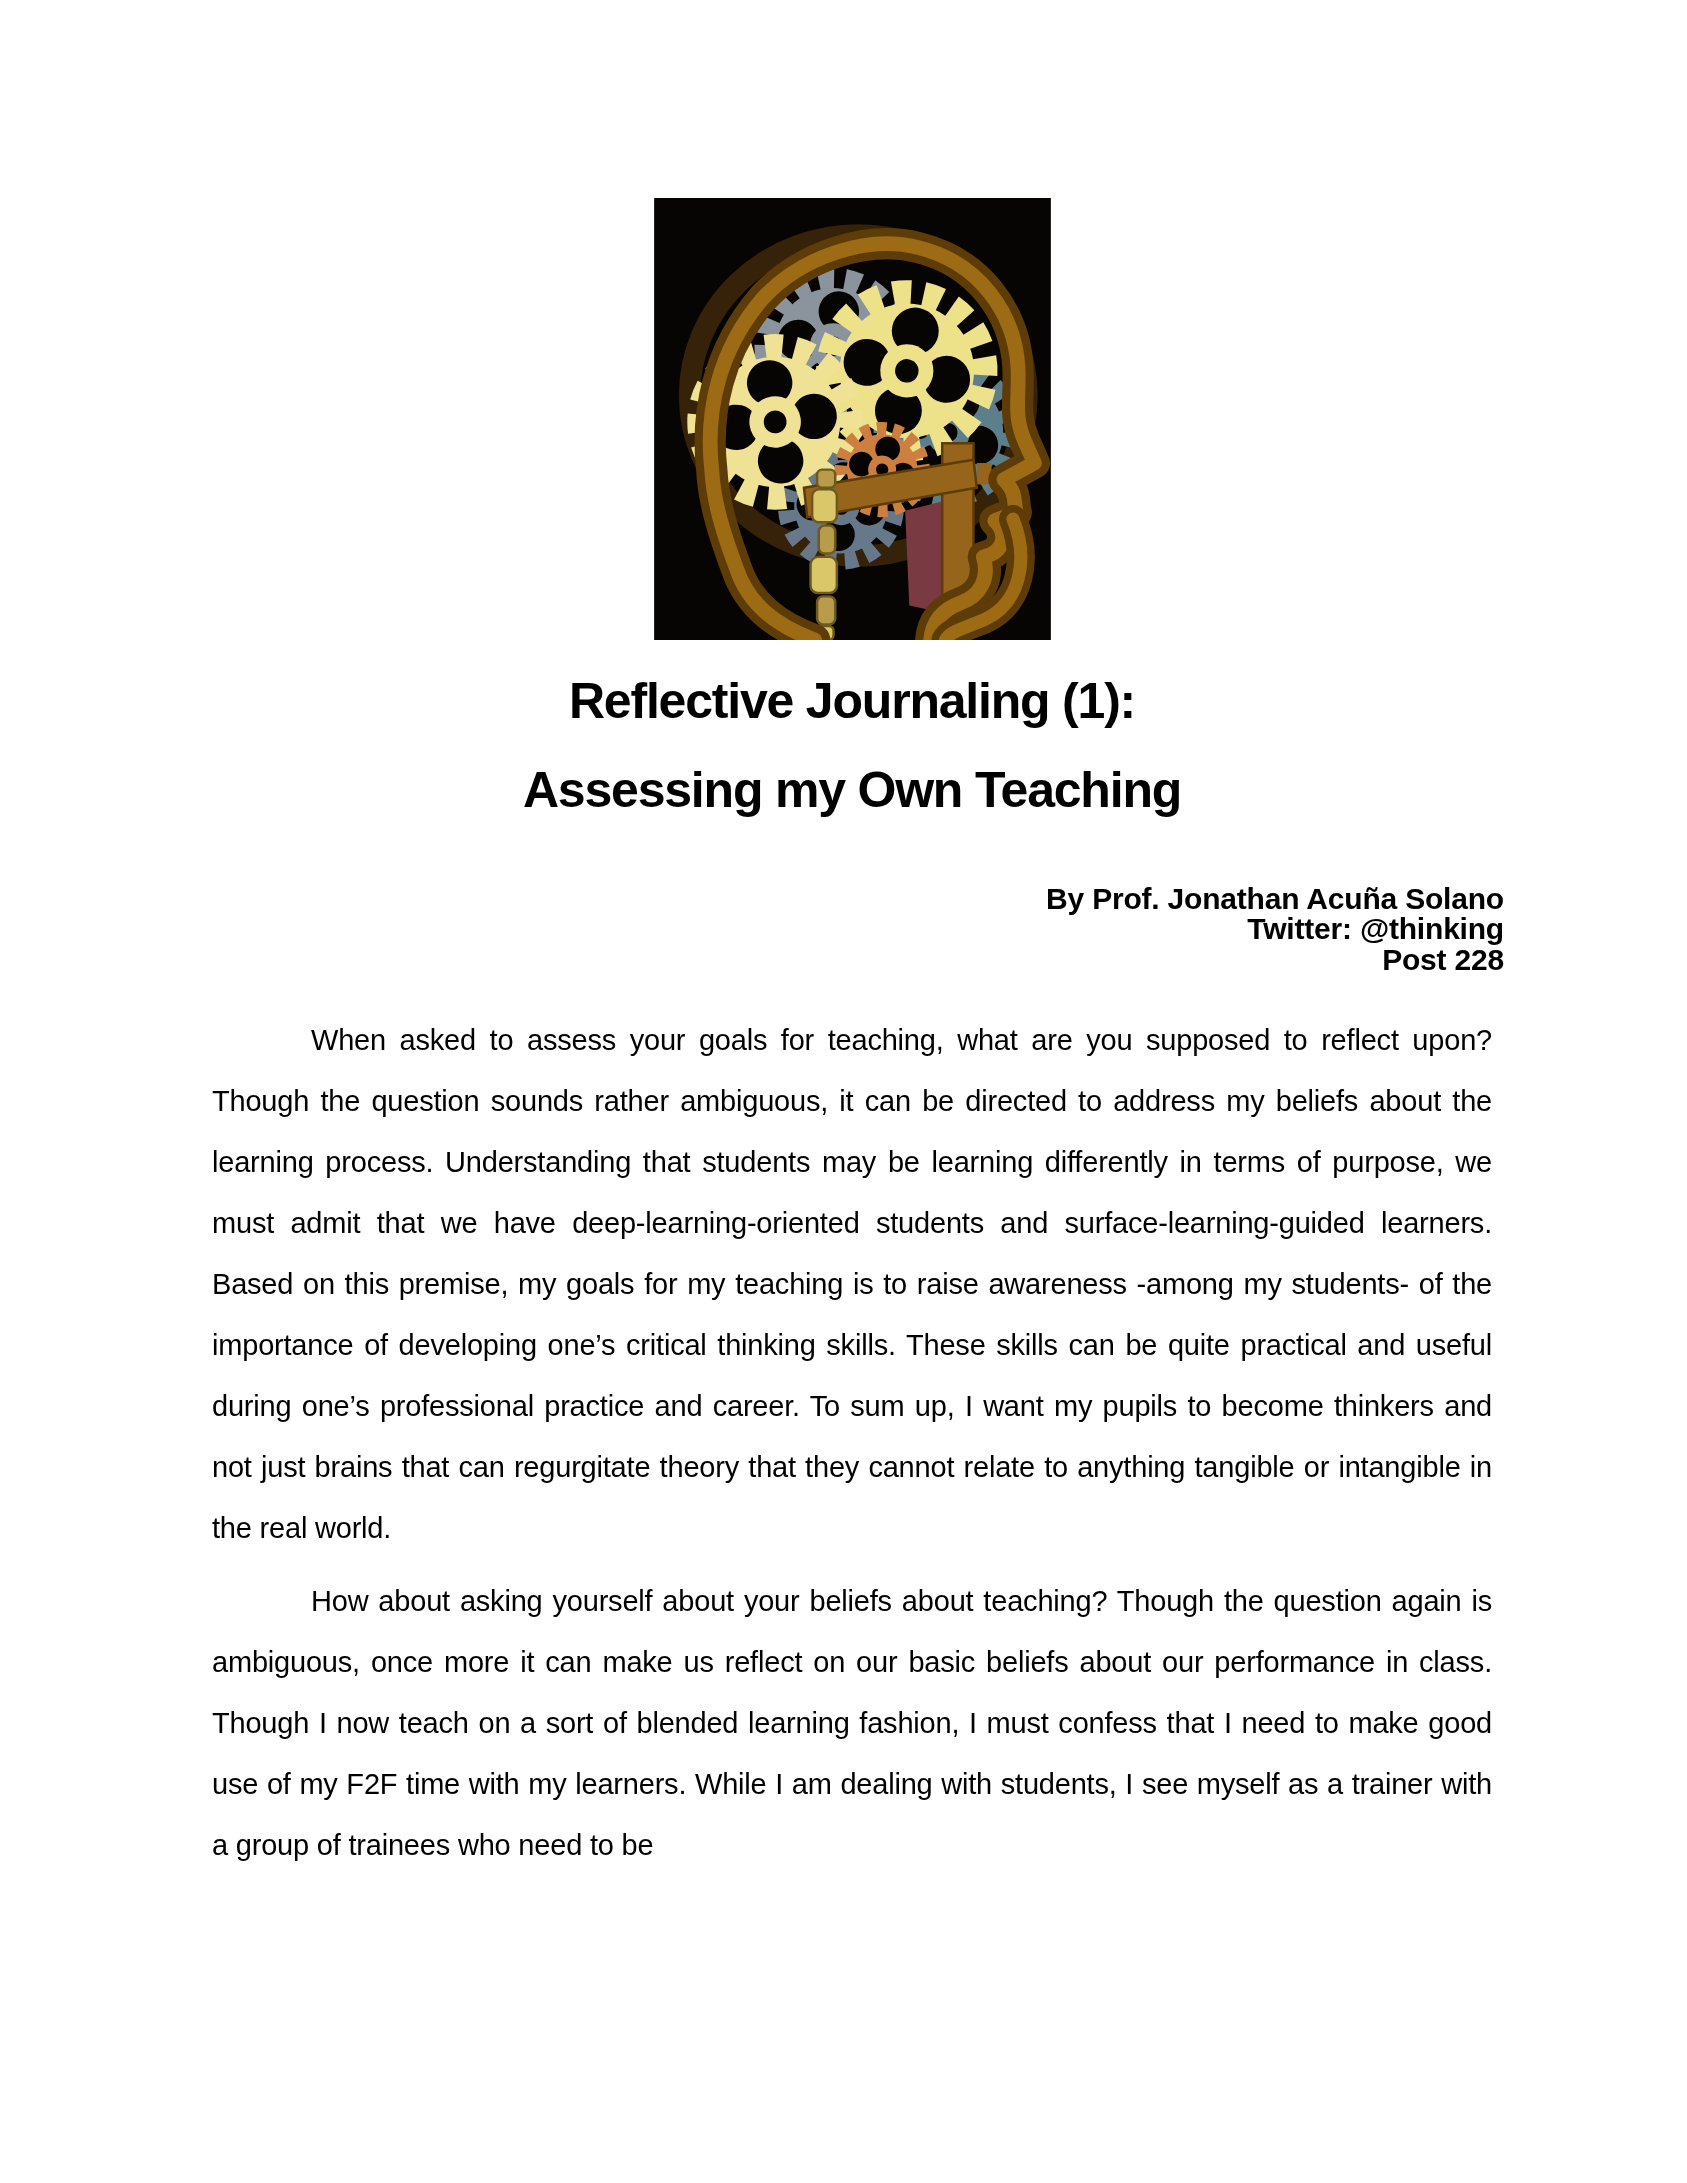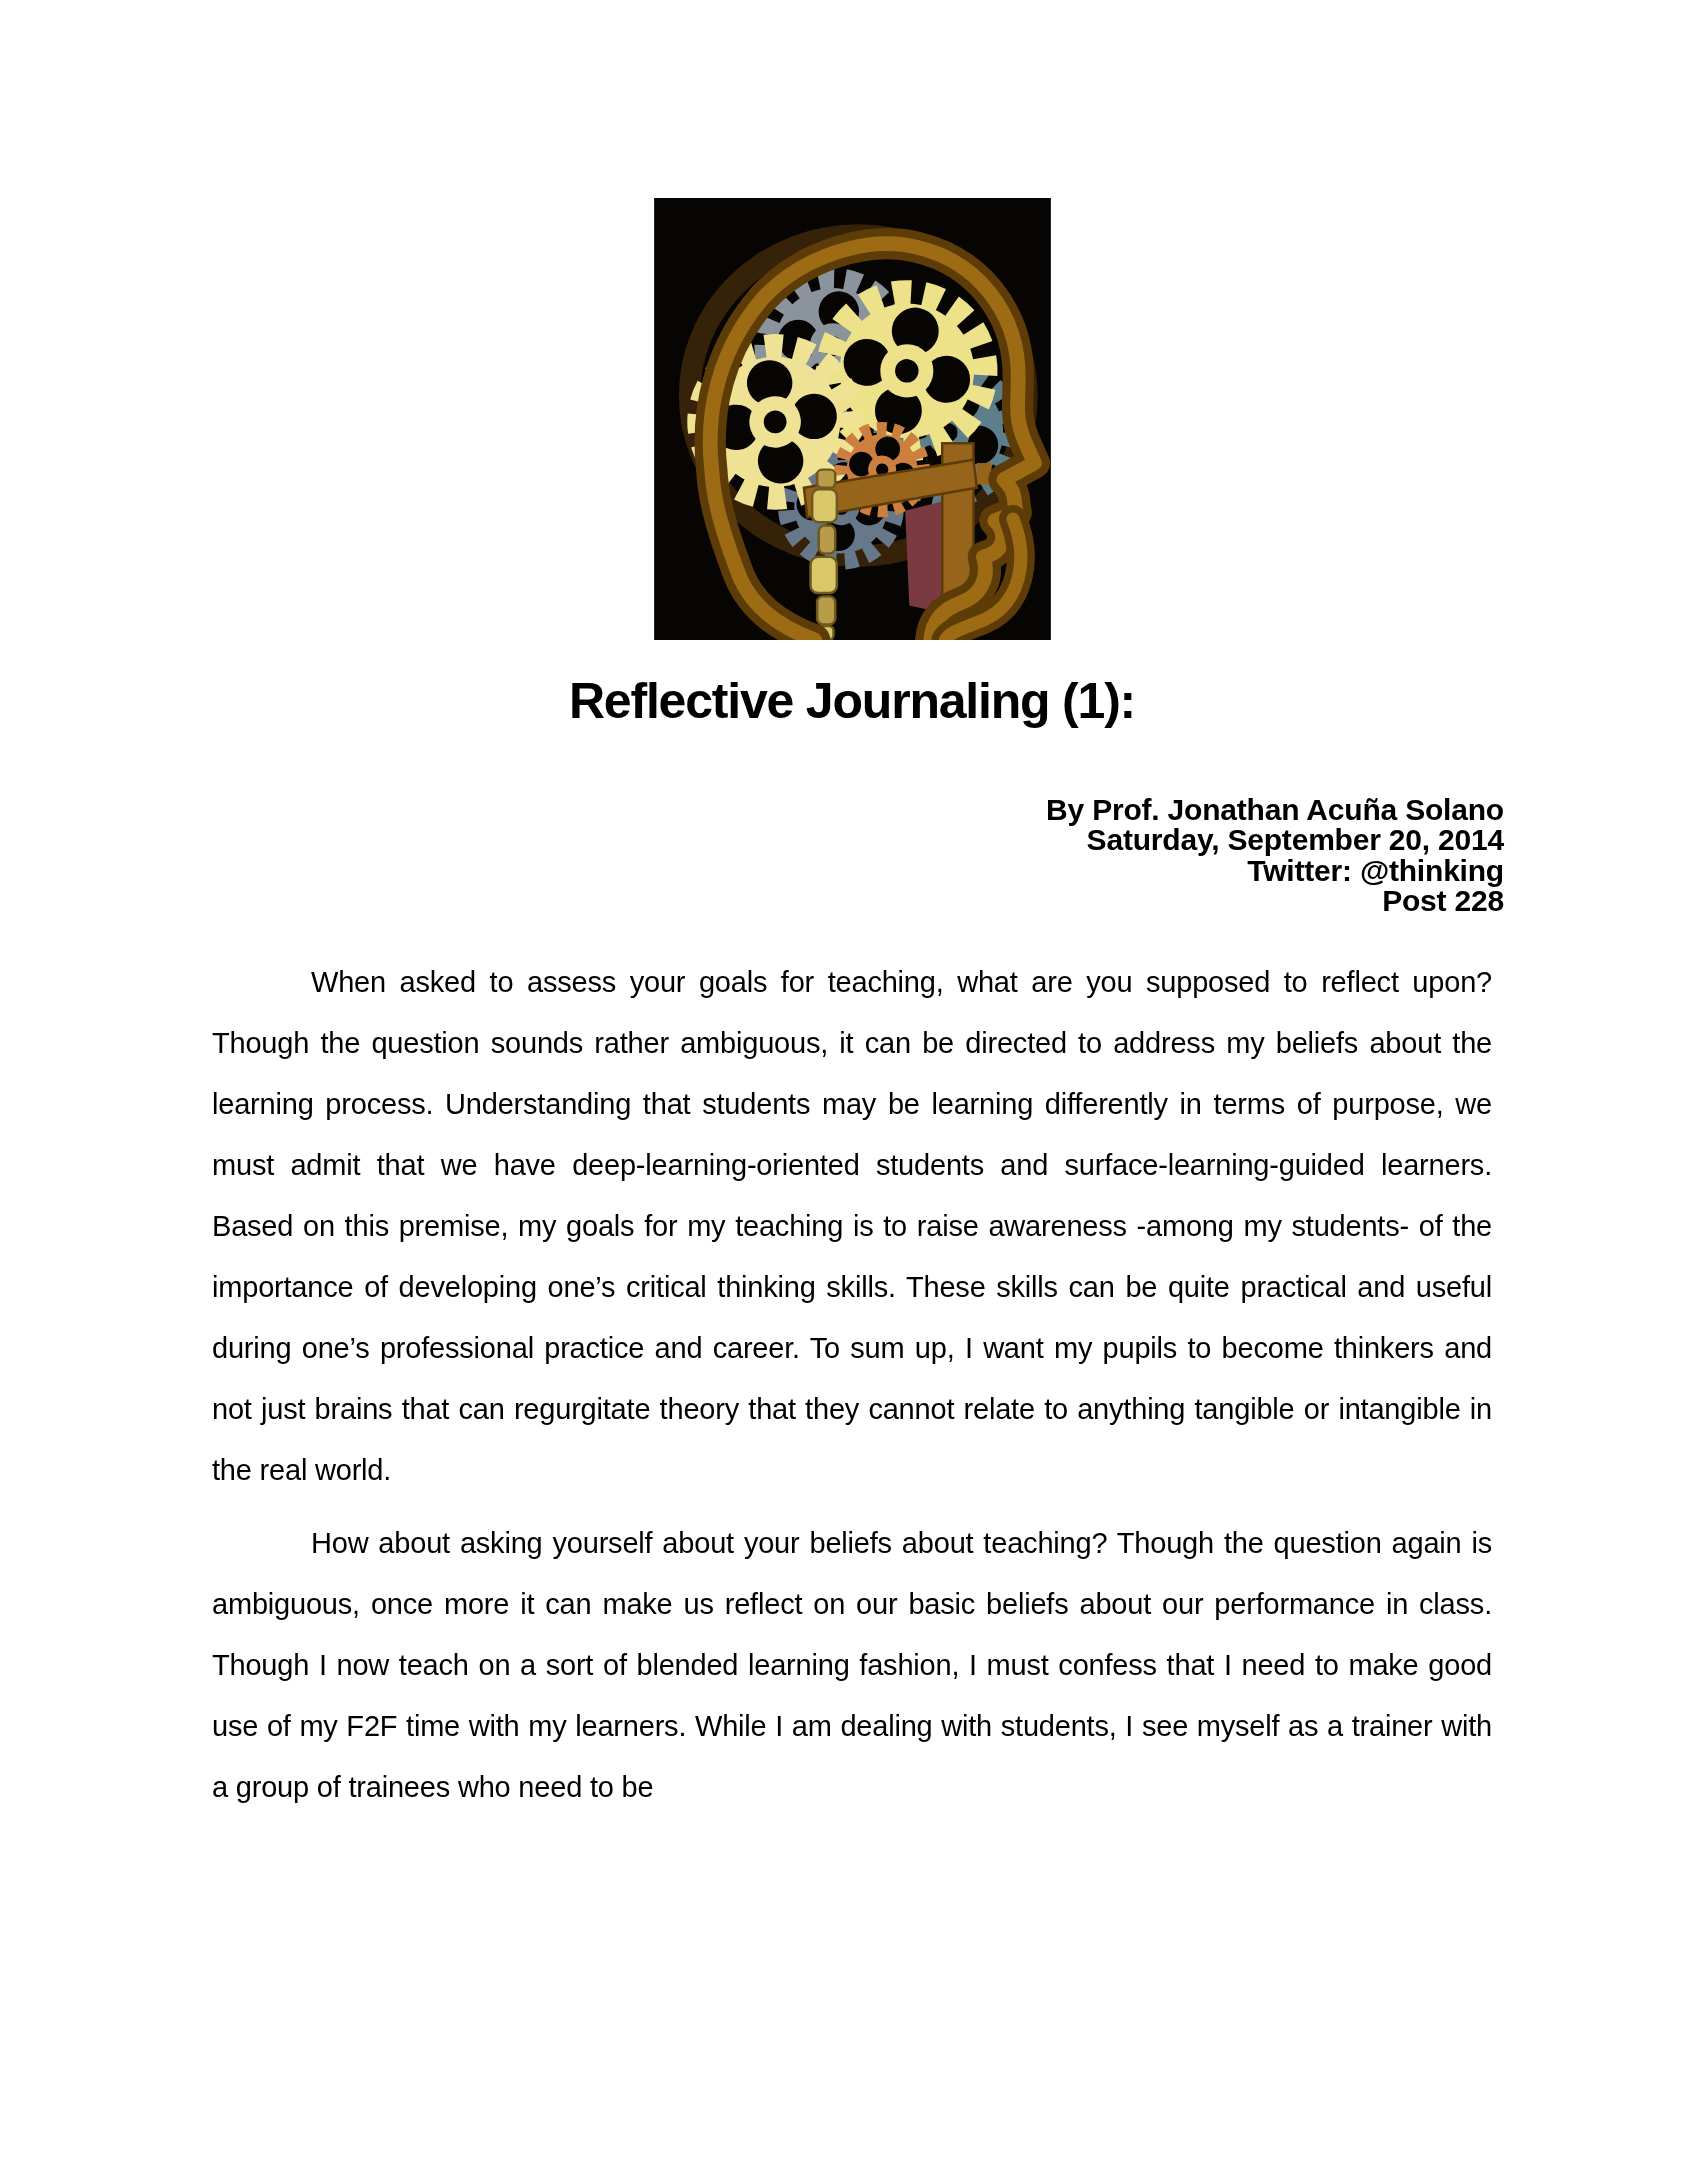--- a/index.html
+++ b/index.html
@@ -98,25 +98,25 @@
         <path d="M195,537 C150,520 115,495 100,450 C85,410 72,370 70,330 C62,260 78,185 132,122 C180,70 260,45 320,60 C395,78 438,140 442,205 C444,245 436,262 450,295 L462,322 L425,342 C442,360 436,368 440,382 L414,392 C430,408 426,430 400,436 C408,462 396,484 372,492 C350,500 338,515 336,537" stroke="#5e3c08" stroke-width="38"></path>
         <path d="M195,537 C150,520 115,495 100,450 C85,410 72,370 70,330 C62,260 78,185 132,122 C180,70 260,45 320,60 C395,78 438,140 442,205 C444,245 436,262 450,295 L462,322 L425,342 C442,360 436,368 440,382 L414,392 C430,408 426,430 400,436 C408,462 396,484 372,492 C350,500 338,515 336,537" stroke="#9c6b14" stroke-width="18"></path>
         <path d="M436,390 C456,440 444,492 402,512 C372,524 358,528 354,537" stroke="#5e3c08" stroke-width="34"></path>
         <path d="M436,390 C456,440 444,492 402,512 C372,524 358,528 354,537" stroke="#9c6b14" stroke-width="16"></path>
       </g>
     </svg>
   </figure>
 
   <h1 class="doc-title">
     <span class="title-line">Reflective Journaling (1):</span>
+    <span class="title-line">Assessing my Own Teaching</span>
   </h1>
 
   <div class="byline">
     <div>By Prof. Jonathan Acuña Solano</div>
-    <div>Saturday, September 20, 2014</div>
     <div>Twitter: @thinking</div>
     <div>Post 228</div>
   </div>
 
   <div class="doc-body">
     <p>When asked to assess your goals for teaching, what are you supposed to reflect upon? Though the question sounds rather ambiguous, it can be directed to address my beliefs about the learning process. Understanding that students may be learning differently in terms of purpose, we must admit that we have deep-learning-oriented students and surface-learning-guided learners. Based on this premise, my goals for my teaching is to raise awareness -among my students- of the importance of developing one’s critical thinking skills. These skills can be quite practical and useful during one’s professional practice and career. To sum up, I want my pupils to become thinkers and not just brains that can regurgitate theory that they cannot relate to anything tangible or intangible in the real world.</p>
     <p>How about asking yourself about your beliefs about teaching? Though the question again is ambiguous, once more it can make us reflect on our basic beliefs about our performance in class. Though I now teach on a sort of blended learning fashion, I must confess that I need to make good use of my F2F time with my learners. While I am dealing with students, I see myself as a trainer with a group of trainees who need to be</p>
   </div>
 
 </div>

